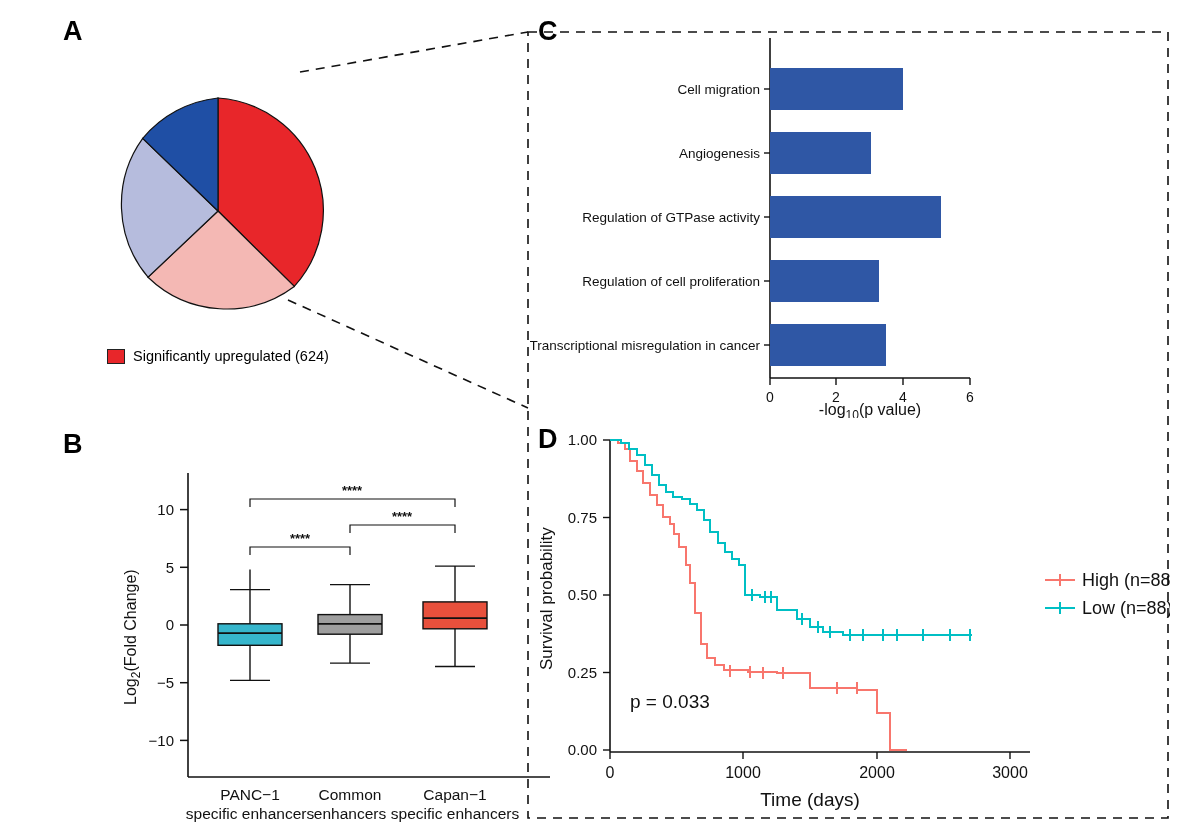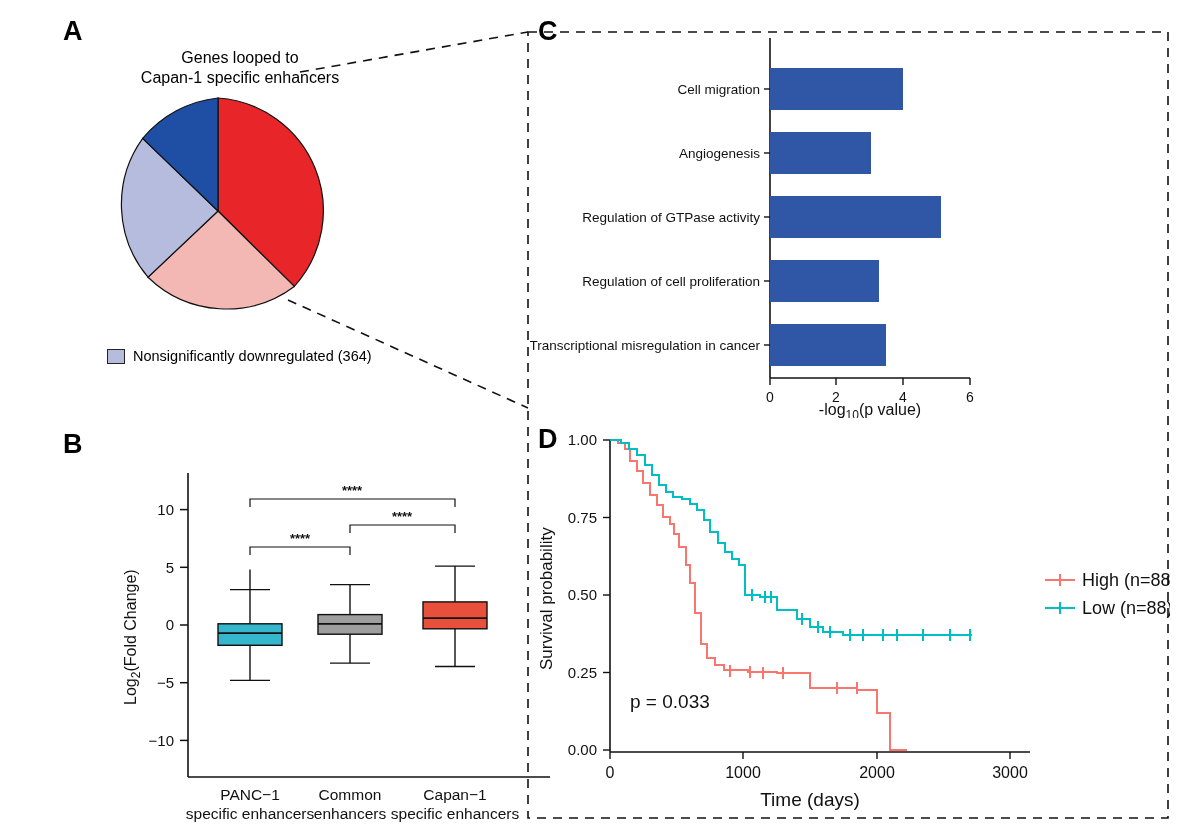--- a/index.html
+++ b/index.html
@@ -29,42 +29,38 @@
   #panelC{position:absolute;left:530px;top:8px;width:640px;height:410px;}
   
   #panelD{position:absolute;left:530px;top:420px;width:640px;height:400px;}
   svg text{font-family:"Liberation Sans",sans-serif;}
 </style>
 </head>
 <body>
 
 <div id="panelA">
   <div class="panel-letter" style="left:8px;top:8px;">A</div>
-  <div class="title">
-    <div>Genes looped to</div>
-    <div>Capan-1 specific enhancers</div>
-  </div>
 
   <div id="pieWrap">
     <svg width="230" height="230" viewBox="0 0 230 230">
 
       <path d="M115,115 L115,2 A113,113 0 0,1 191.3,190.4 Z" fill="#e8262a" stroke="#111" stroke-width="1.2"></path>
 
       <path d="M115,115 L191.3,190.4 A113,113 0 0,1 45.0,181.2 Z" fill="#f4b8b4" stroke="#111" stroke-width="1.2"></path>
 
       <path d="M115,115 L45.0,181.2 A113,113 0 0,1 39.7,42.4 Z" fill="#b6bcdd" stroke="#111" stroke-width="1.2"></path>
 
       <path d="M115,115 L39.7,42.4 A113,113 0 0,1 115,2 Z" fill="#1f4fa5" stroke="#111" stroke-width="1.2"></path>
     </svg>
   </div>
 
   <div class="legend">
     <div class="legend-row">
-      <span class="legend-sw" style="background:#b6bcdd"></span>
-      <span class="legend-lbl">Nonsignificantly downregulated (364)</span>
+      <span class="legend-sw" style="background:#e8262a"></span>
+      <span class="legend-lbl">Significantly upregulated (624)</span>
     </div>
   </div>
 </div>
 
 <div id="panelB">
   <div class="panel-letter" style="left:8px;top:4px;">B</div>
   <svg id="boxplot" width="450" height="370" viewBox="0 0 450 370">
 
     <line x1="78" y1="18" x2="78" y2="322" stroke="#111" stroke-width="1.6"></line>
     <line x1="78" y1="322" x2="440" y2="322" stroke="#111" stroke-width="1.6"></line>

